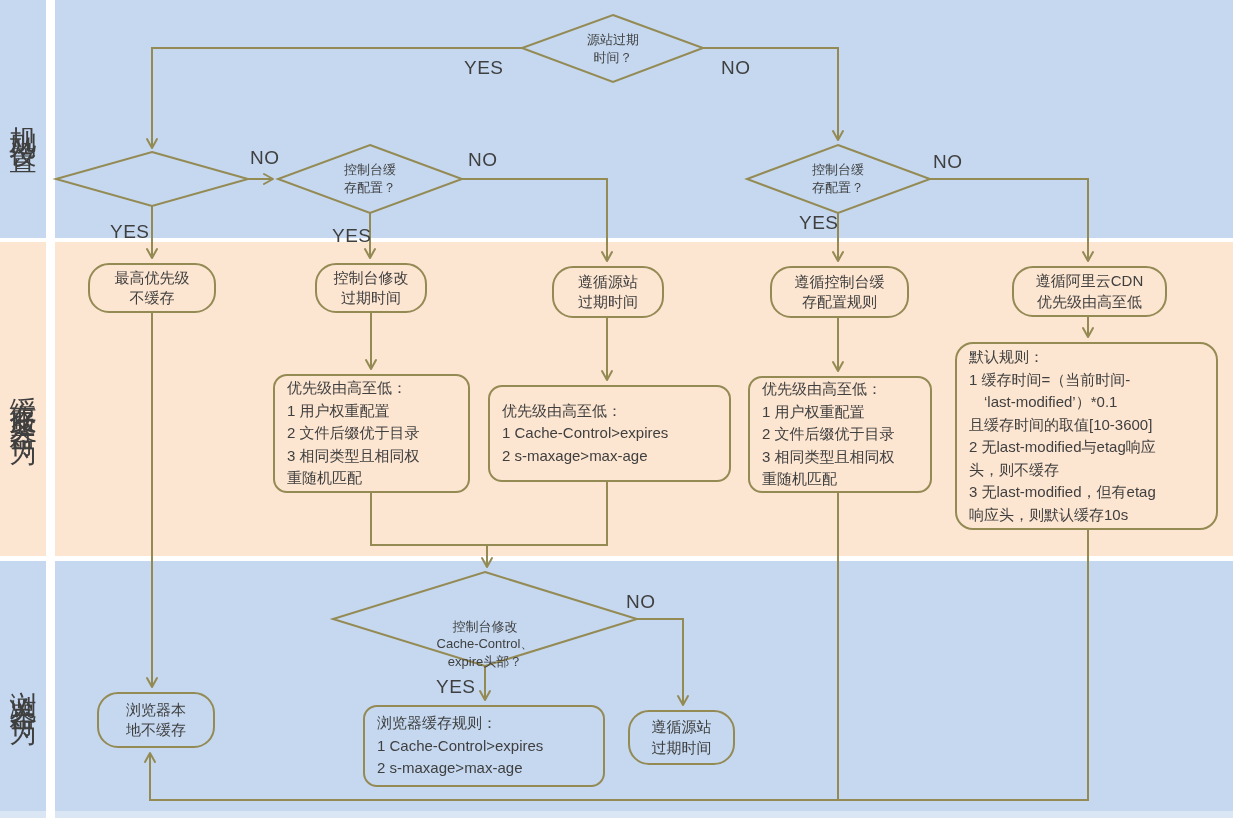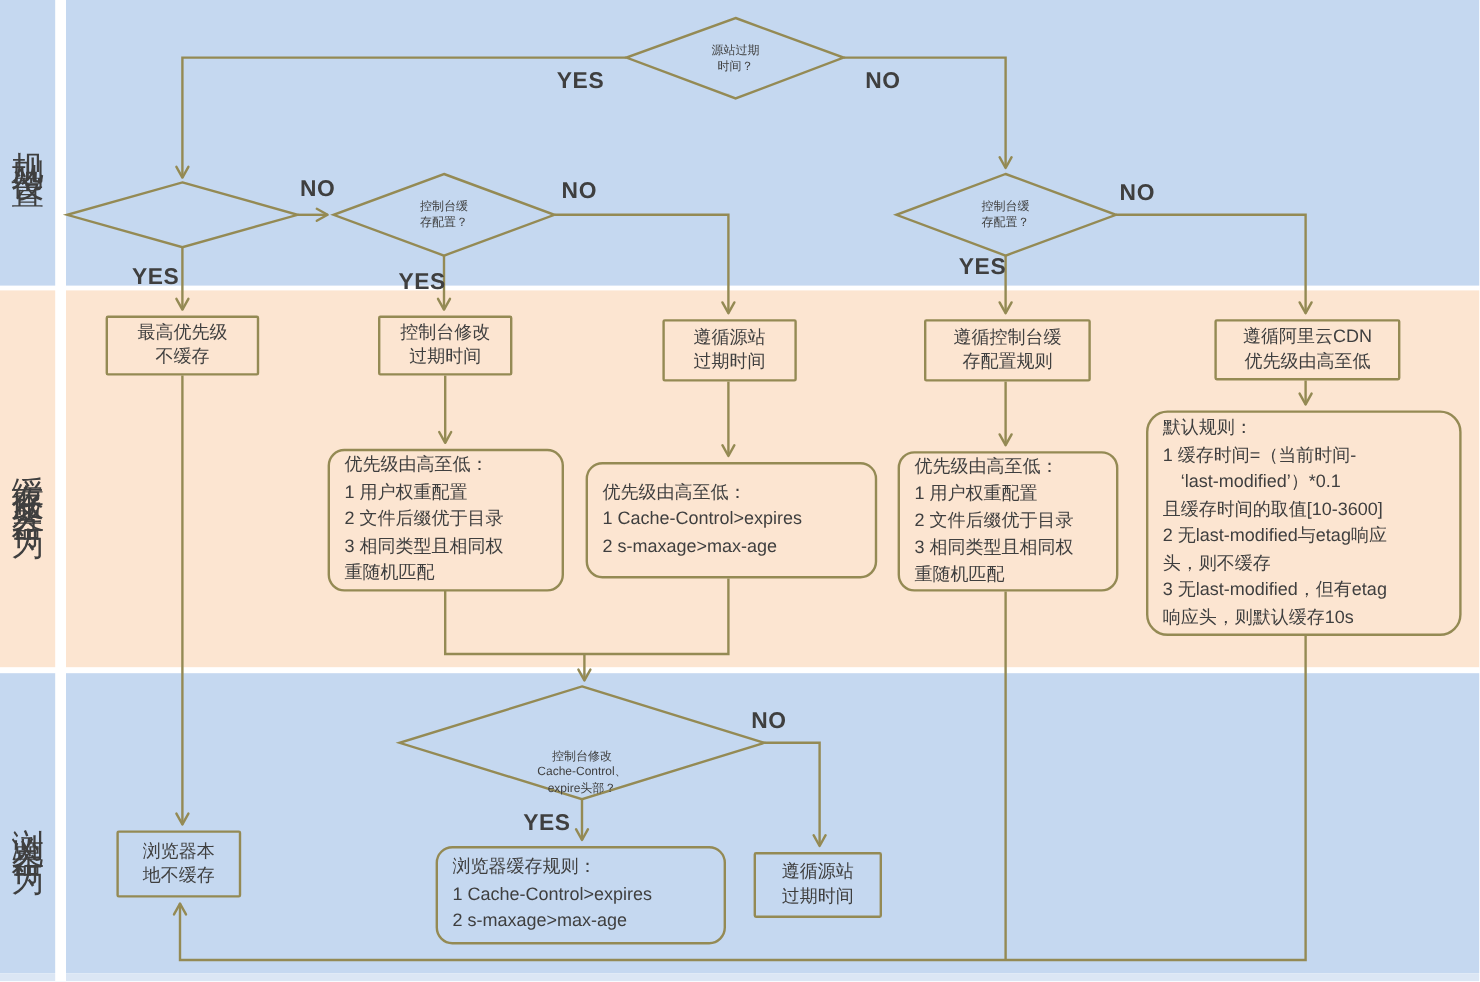--- a/index.html
+++ b/index.html
@@ -17,36 +17,36 @@
   .band.blue{background:var(--band-blue);}
   .band.orange{background:var(--band-orange);}
   .band.footer{background:#dbe6f4;}
   .vdivider{position:absolute;top:0;left:46px;width:9px;height:818px;background:#fff;z-index:1;}
   svg.wires{position:absolute;left:0;top:0;z-index:2;}
   .shape{fill:none;stroke:var(--line,#948a54);stroke-width:2px;}
   .edge{fill:none;stroke:var(--line,#948a54);stroke-width:2px;}
   .arrowhead{fill:none;stroke:var(--line,#948a54);stroke-width:2px;stroke-linecap:round;stroke-linejoin:round;}
   .node{
     position:absolute;z-index:3;box-sizing:border-box;
-    border:2px solid var(--line,#948a54);border-radius:2px;background:transparent;
+    border:2px solid var(--line,#948a54);border-radius:21px;background:transparent;
     display:flex;align-items:center;justify-content:center;text-align:center;
     font-size:15px;line-height:1.35;white-space:pre-line;color:var(--text);
   }
   .node.list{
     flex-direction:column;align-items:flex-start;justify-content:center;
     text-align:left;padding:4px 12px;line-height:1.5;border-radius:14px;
   }
   .node.big{border-radius:18px;}
   .dlabel{
     position:absolute;z-index:3;display:flex;align-items:center;justify-content:center;
-    text-align:center;font-size:10px;line-height:1.35;white-space:pre-line;color:var(--text);
+    text-align:center;font-size:13px;line-height:1.35;white-space:pre-line;color:var(--text);
   }
   .dlabel.mono{font-size:17px;}
   .elabel{
-    position:absolute;z-index:3;font-size:19px;color:var(--text);letter-spacing:0.5px;font-weight:bold;
+    position:absolute;z-index:3;font-size:19px;color:var(--text);letter-spacing:0.5px;
   }
   .side-label{
     position:absolute;left:0;width:46px;z-index:3;
     display:flex;align-items:center;justify-content:center;
     writing-mode:vertical-rl;text-orientation:upright;
     font-size:27px;letter-spacing:7px;color:var(--text);
   }
 </style>
 </head>
 <body>
@@ -123,21 +123,21 @@
 重随机匹配</div>
   <div class="node list big" style="left:955px;top:342px;width:263px;height:188px">默认规则：
 1 缓存时间=（当前时间-
 　‘last-modified’）*0.1
 且缓存时间的取值[10-3600]
 2 无last-modified与etag响应
 头，则不缓存
 3 无last-modified，但有etag
 响应头，则默认缓存10s</div>
 
-  <div class="node" style="left:97px;top:692px;width:104px;height:56px">浏览器本
+  <div class="node" style="left:97px;top:692px;width:118px;height:56px">浏览器本
 地不缓存</div>
   <div class="node list" style="left:363px;top:705px;width:242px;height:82px">浏览器缓存规则：
 1 Cache-Control&gt;expires
 2 s-maxage&gt;max-age</div>
   <div class="node" style="left:628px;top:710px;width:107px;height:55px">遵循源站
 过期时间</div>
 
   <div class="dlabel" style="left:543px;top:20px;width:140px;height:58px">源站过期
 时间？</div>
   <div class="dlabel" style="left:300px;top:146px;width:140px;height:66px">控制台缓

